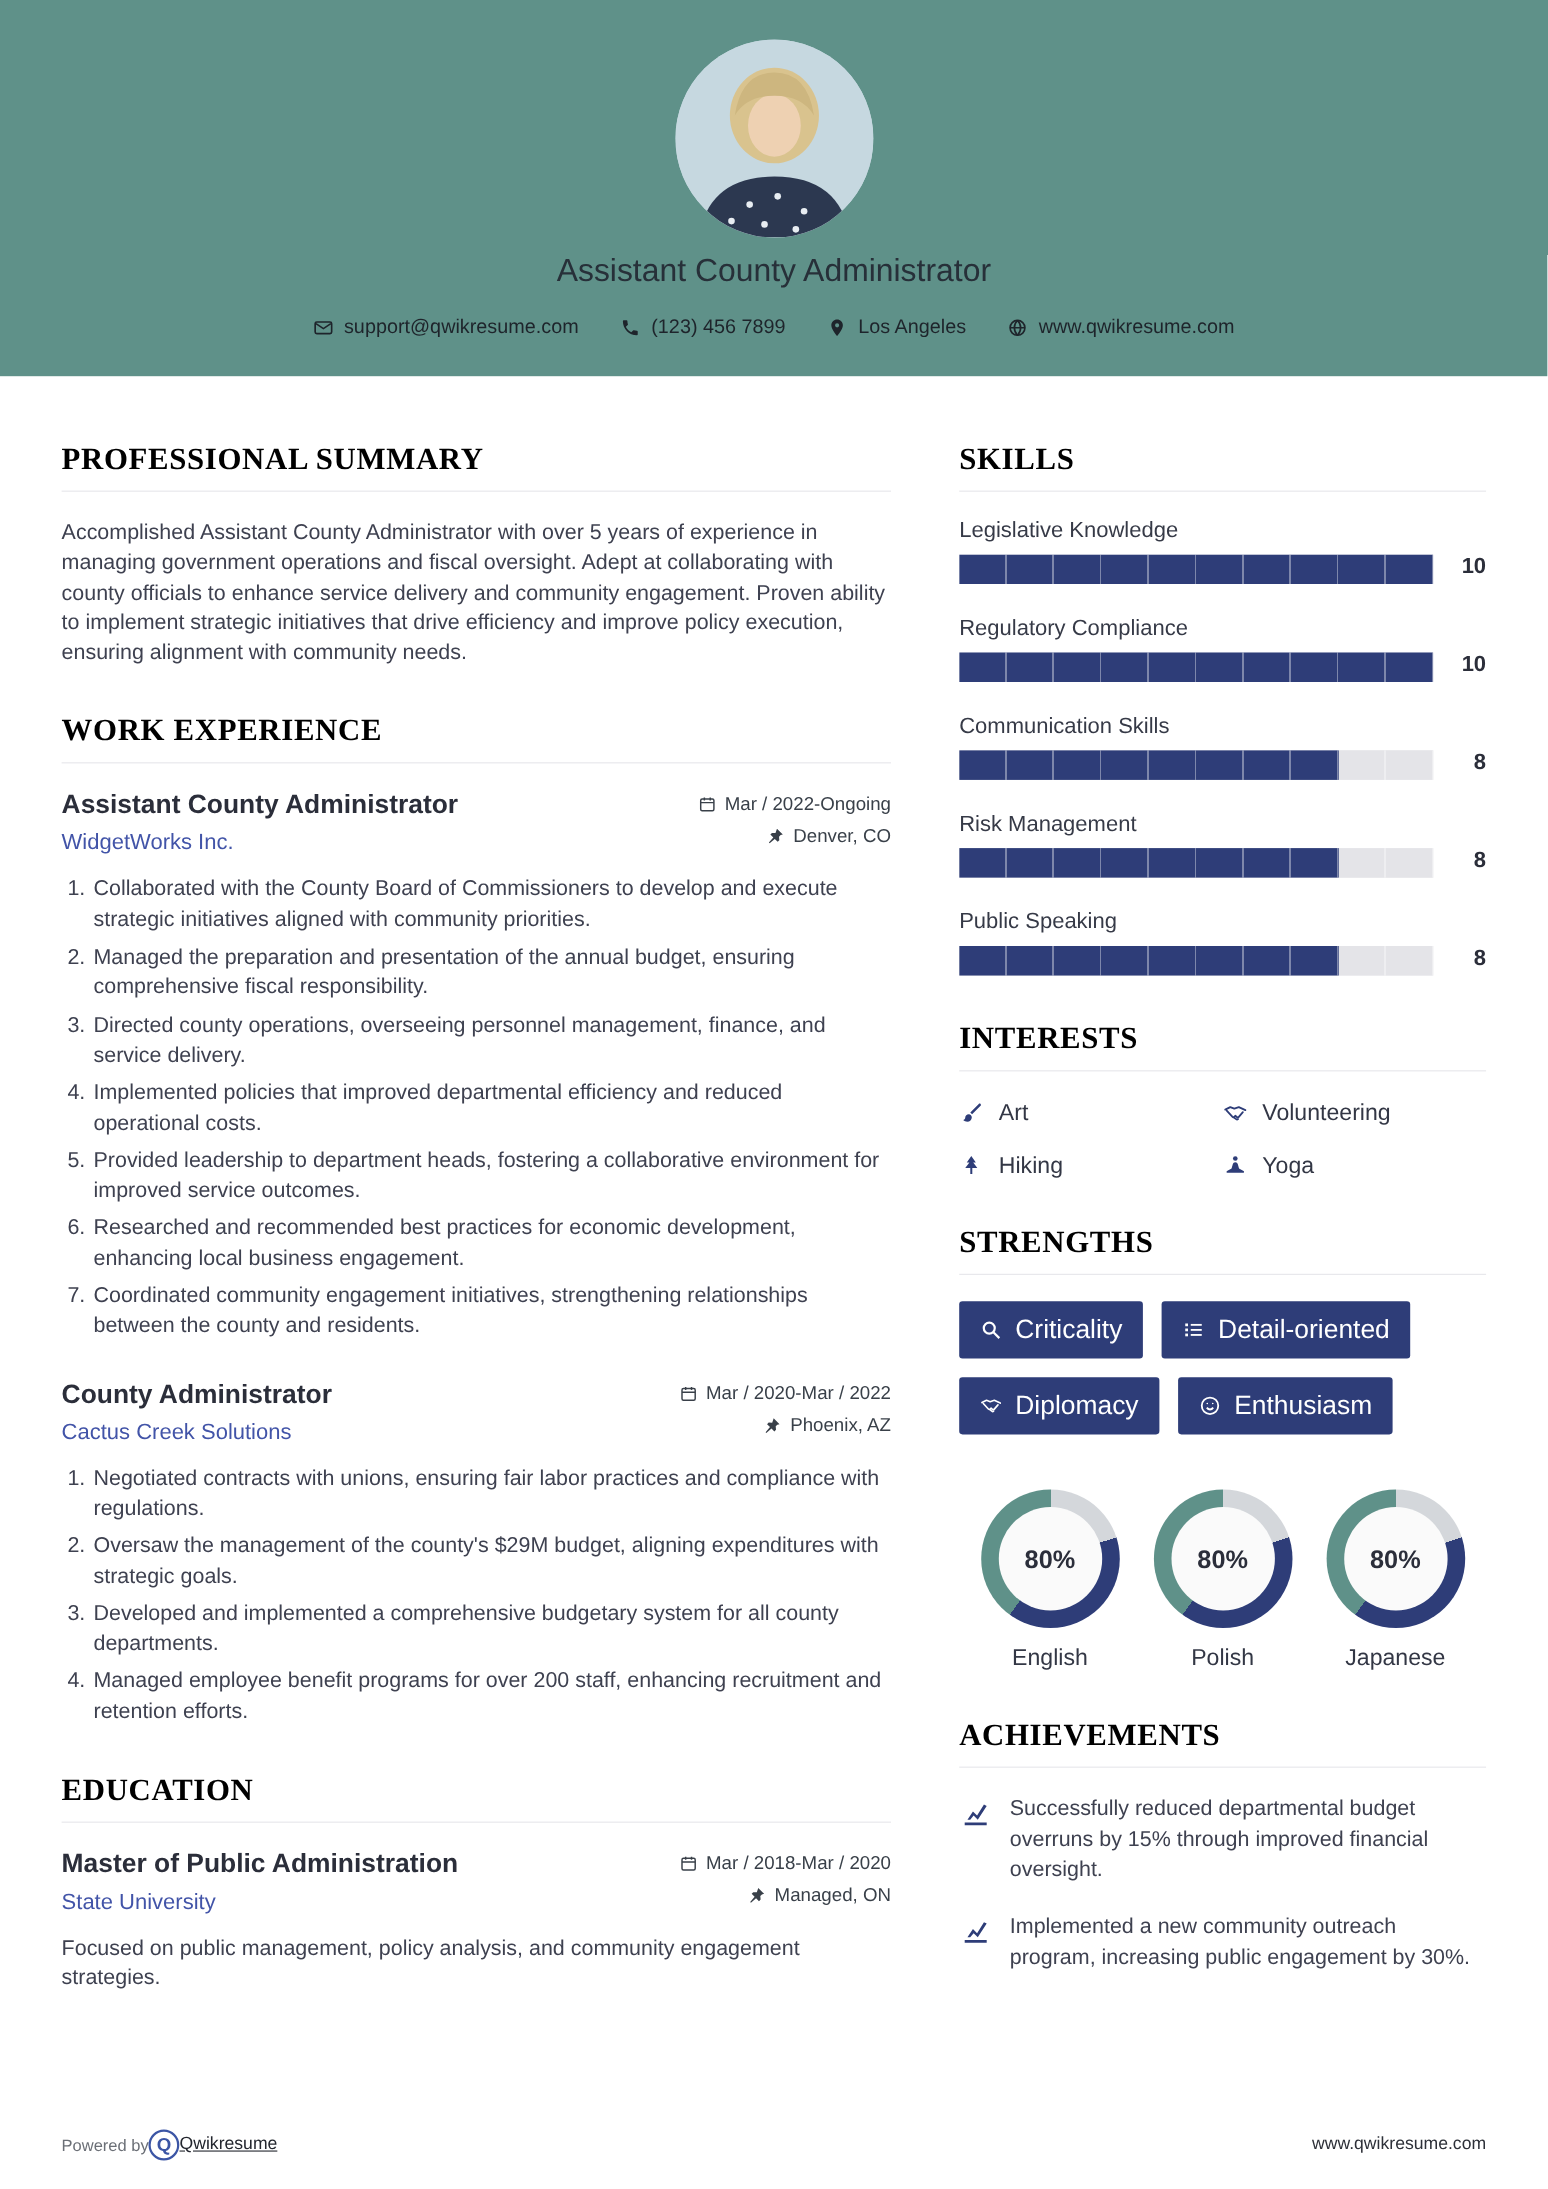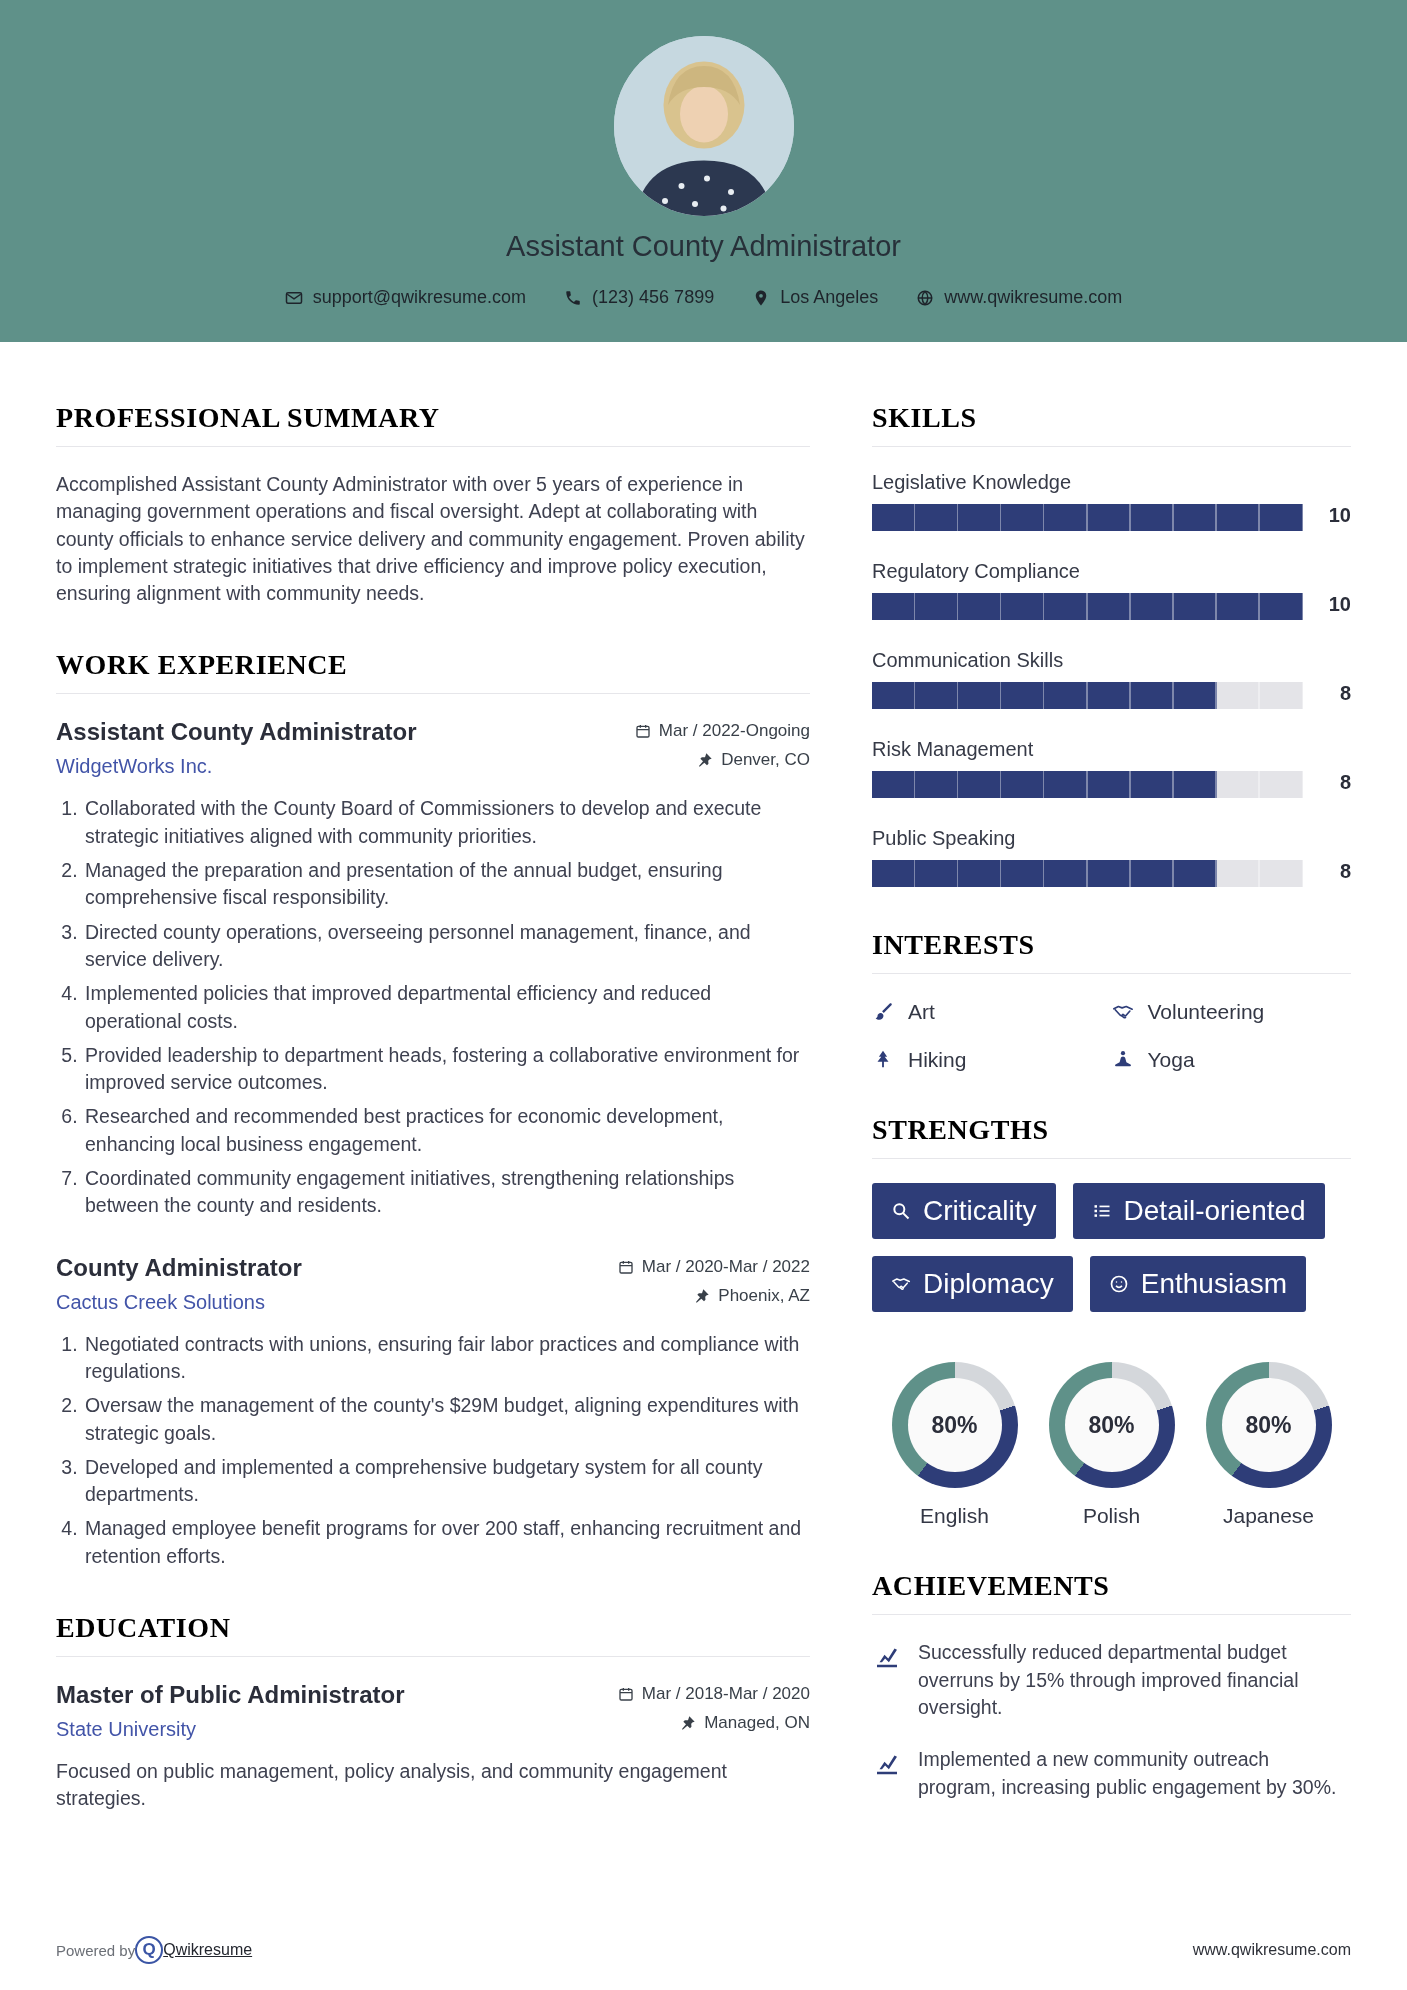--- a/index.html
+++ b/index.html
@@ -71,21 +71,21 @@
   .skill-value { width:34px; flex:none; text-align:right; font-size:20px; color:#2b2e3a; }
 
   
   .interests-grid { display:grid; grid-template-columns:1fr 1fr; row-gap:24px; padding-top:2px; }
   .interest { display:flex; align-items:center; gap:14px; font-size:21px; color:#333745; }
   .interest .icon { color:#2e3d78; }
 
   
   .badges { display:flex; flex-wrap:wrap; gap:17px; }
   .badge { display:inline-flex; align-items:center; gap:12px; background:#2e3d78;
-           color:#ffffff; font-size:28px; padding:12px 19px; border-radius:3px; }
+           color:#ffffff; font-size:24px; padding:12px 19px; border-radius:3px; }
   .badge .icon { color:#ffffff; }
 
   
   .langs { display:flex; justify-content:space-between; padding:8px 4px 0; }
   .lang { text-align:center; width:158px; }
   .donut { position:relative; width:126px; height:126px; border-radius:50%; margin:0 auto; }
   .donut-hole { position:absolute; inset:16px; border-radius:50%; background:#fafafa;
                 display:flex; align-items:center; justify-content:center;
                 font-size:23px; font-weight:700; color:#2b2e3a; }
   .lang-label { margin-top:16px; font-size:21px; color:#333745; }
@@ -247,21 +247,21 @@
             <li>Developed and implemented a comprehensive budgetary system for all county departments.</li>
             <li>Managed employee benefit programs for over 200 staff, enhancing recruitment and retention efforts.</li>
           </ol>
         </article>
       </section>
 
       <section class="section">
         <h2 class="section-h">EDUCATION</h2>
         <div class="job-head">
           <div>
-            <h3 class="job-title-text">Master of Public Administrator</h3>
+            <h3 class="job-title-text">Master of Public Administration</h3>
             <div class="company">State University</div>
           </div>
           <div class="meta">
             <div class="meta-line">
               <span class="icon i16">
                 <svg viewBox="0 0 24 24" fill="none" stroke="currentColor" stroke-width="2">
                     <rect x="3" y="5" width="18" height="16" rx="2"></rect>
                     <path d="M8 3v4M16 3v4M3 10h18"></path>
                   </svg>
               </span>

